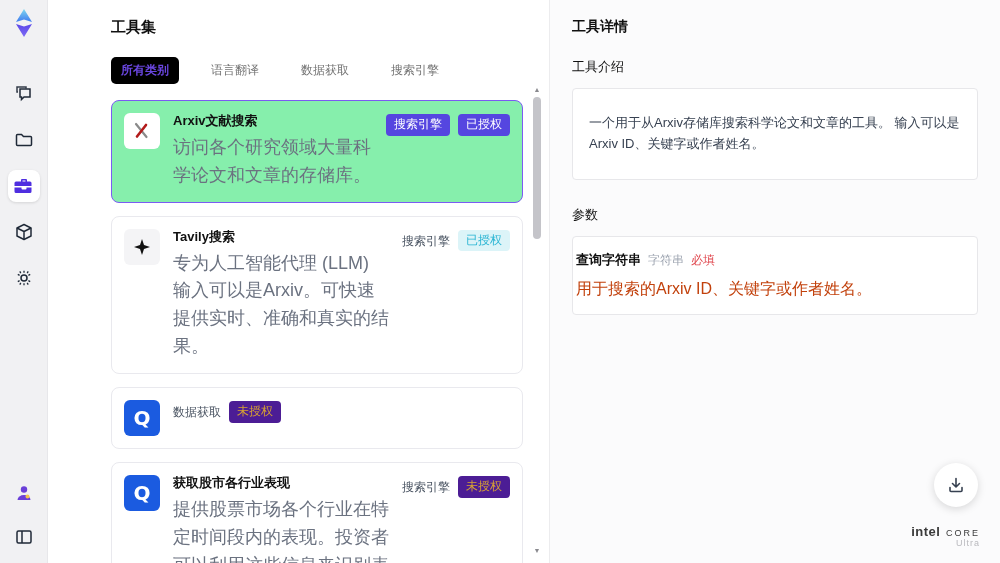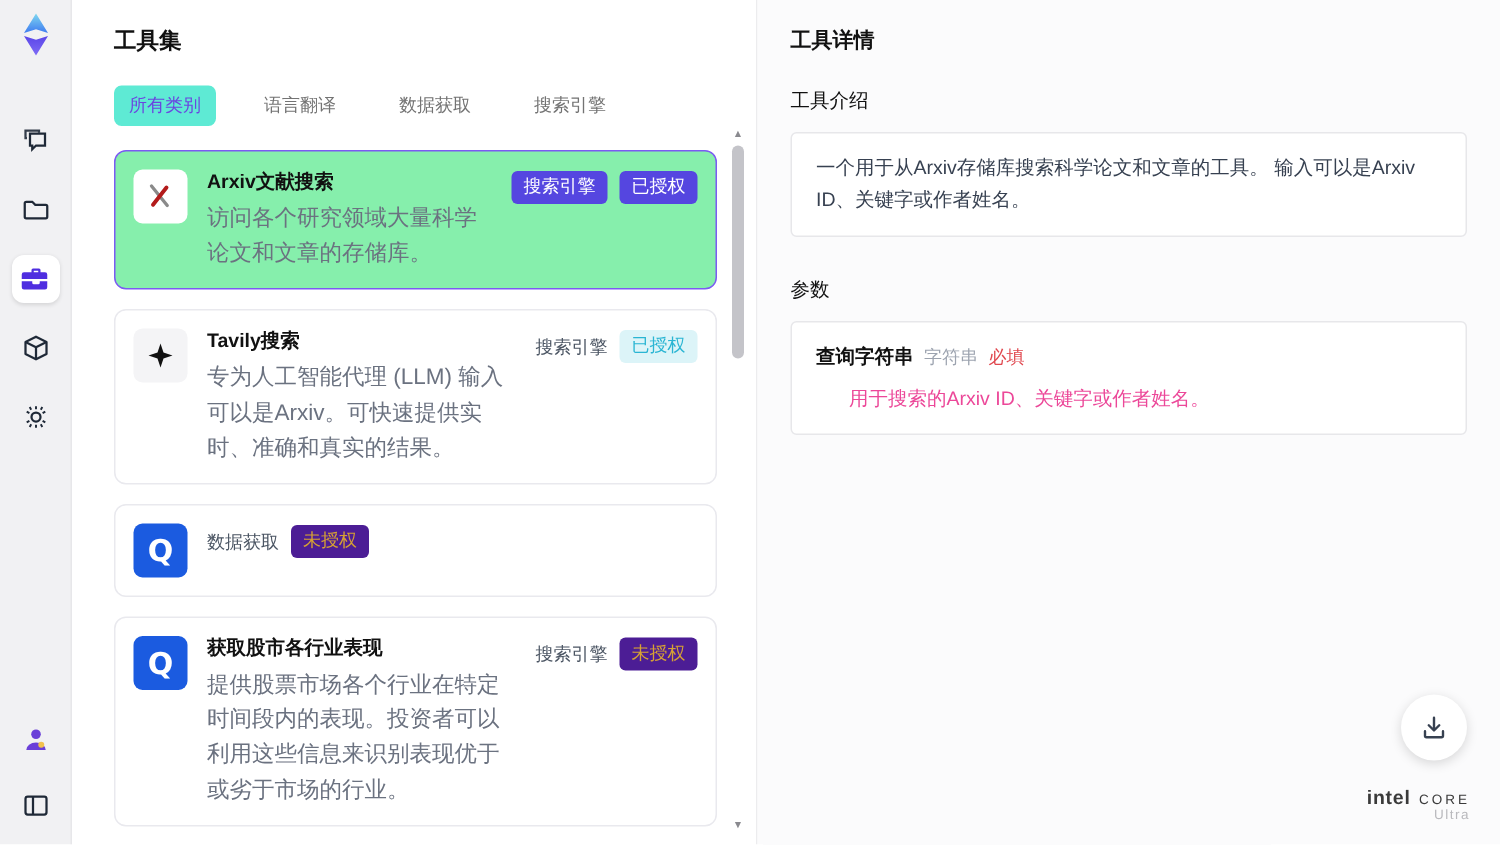--- a/index.html
+++ b/index.html
@@ -19,47 +19,47 @@
   .rail-btn {
     width:32px; height:32px; display:flex; align-items:center; justify-content:center;
     border-radius:8px; cursor:pointer; color:#1f2937;
   }
   .rail-btn.active { background:#ffffff; box-shadow:0 1px 3px rgba(0,0,0,.12); color:#4f2ee0; }
   .rail-spacer { flex:1; }
   .rail-bottom { display:flex; flex-direction:column; gap:12px; align-items:center; }
   
   .list-panel {
     width:457px; flex:0 0 457px; background:#fff; position:relative;
-    padding:18px 26px 0 28px; border-right:1px solid #ececee; overflow:hidden;
+    padding:18px 26px 0 18px; border-right:1px solid #ececee; overflow:hidden;margin-left:45px;
   }
   .panel-title { font-size:15px; font-weight:bold; color:#111; margin-bottom:20px; }
   .tabs { display:flex; align-items:center; gap:22px; margin-bottom:16px; }
   .tab { font-size:12px; color:#737373; cursor:pointer; padding:5px 10px; border-radius:5px; white-space:nowrap; }
-  .tab.active { background:#5eead4; color:#6a46e0; font-weight:normal; }
+  .tab.active { background:#000000; color:#6a46e0; font-weight:bold; }
   .cards { display:flex; flex-direction:column; gap:13px; }
   .tool-card {
     border:1px solid #e9e9ee; border-radius:8px; background:#fff;
     padding:12px 12px 12px 12px; display:flex; gap:13px; cursor:pointer;
   }
   .tool-card.selected {
     border:1.5px solid #7b5bf2; background:#86efac;
   }
   .tool-icon {
     width:36px; height:36px; border-radius:6px; flex:0 0 36px;
     display:flex; align-items:center; justify-content:center; overflow:hidden;
   }
   .tool-icon.white { background:#ffffff; }
   .tool-icon.light { background:#f4f4f6; }
   .tool-icon.blue  { background:#1b5be0; }
   .tool-icon.blue .q {
     color:#fff; font-weight:bold; font-size:20px; font-family:"DejaVu Sans",sans-serif;
   }
   .tool-body { flex:1; min-width:0; }
   .tool-name { font-size:13px; font-weight:bold; color:#111; line-height:1.3; margin-bottom:4px; }
-  .tool-desc { font-size:15px; color:#6b7280; line-height:1.55; }
+  .tool-desc { font-size:18px; color:#6b7280; line-height:1.55; }
   .tool-tags { display:flex; gap:8px; align-items:flex-start; flex:0 0 auto; margin-top:1px; }
   .badge {
     font-size:12px; padding:3px 8px; border-radius:4px; white-space:nowrap; line-height:1.3;
   }
   .badge-solid { background:#5546e0; color:#fff; }
   .badge-cyan  { background:#dcf4f8; color:#2ab5d3; }
   .badge-yellow{ background:#4c1d95; color:#d7a233; }
   .cat-text { font-size:12px; color:#4b5563; padding:3px 0; white-space:nowrap; }
   
   .scrollbar {
@@ -70,32 +70,32 @@
   .scroll-thumb { width:8px; height:142px; background:#c4c4c9; border-radius:4px; margin-top:3px; }
   .scroll-track-rest { flex:1; }
   
   .detail-panel {
     flex:1; background:#fbfbfc; position:relative; padding:18px 22px;
   }
   .detail-title { font-size:14px; font-weight:bold; color:#111; margin-bottom:22px; }
   .section-h { font-size:13px; font-weight:normal; color:#111; margin-bottom:12px; }
   .info-box {
     background:#fff; border:1px solid #e7e7ea; border-radius:4px;
-    padding:13px 16px; font-size:13px; color:#374151; line-height:1.6;
+    padding:24px 16px; font-size:13px; color:#374151; line-height:1.6;
   }
   .params-h { margin-top:26px; }
   .param-box {
     background:#fff; border:1px solid #e7e7ea; border-radius:4px;
-    padding:14px 16px;
+    padding:14px 3px;
   }
   .param-line { display:flex; align-items:baseline; gap:7px; margin-bottom:10px; }
   .param-name { font-size:13px; font-weight:bold; color:#111; }
   .param-type { font-size:12px; color:#9ca3af; }
   .param-req  { font-size:12px; color:#e0484f; }
-  .param-desc { font-size:13px; color:#ec4899;margin-left:22px; }
+  .param-desc { font-size:16px; color:#c2410c; }
   
   .fab {
     position:absolute; right:22px; bottom:56px; width:44px; height:44px;
     border-radius:50%; background:#fff; box-shadow:0 2px 8px rgba(0,0,0,.15);
     display:flex; align-items:center; justify-content:center; cursor:pointer; color:#374151;
   }
   .brand {
     position:absolute; right:20px; bottom:14px; text-align:right; line-height:1.1;
     color:#3a3a3a;
   }

